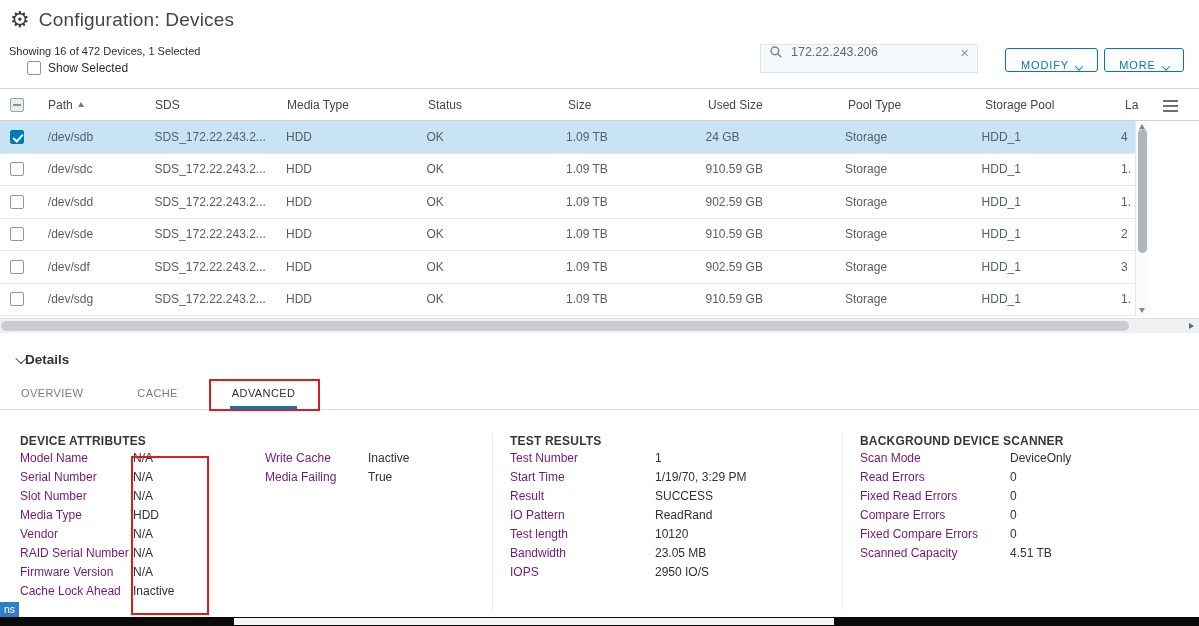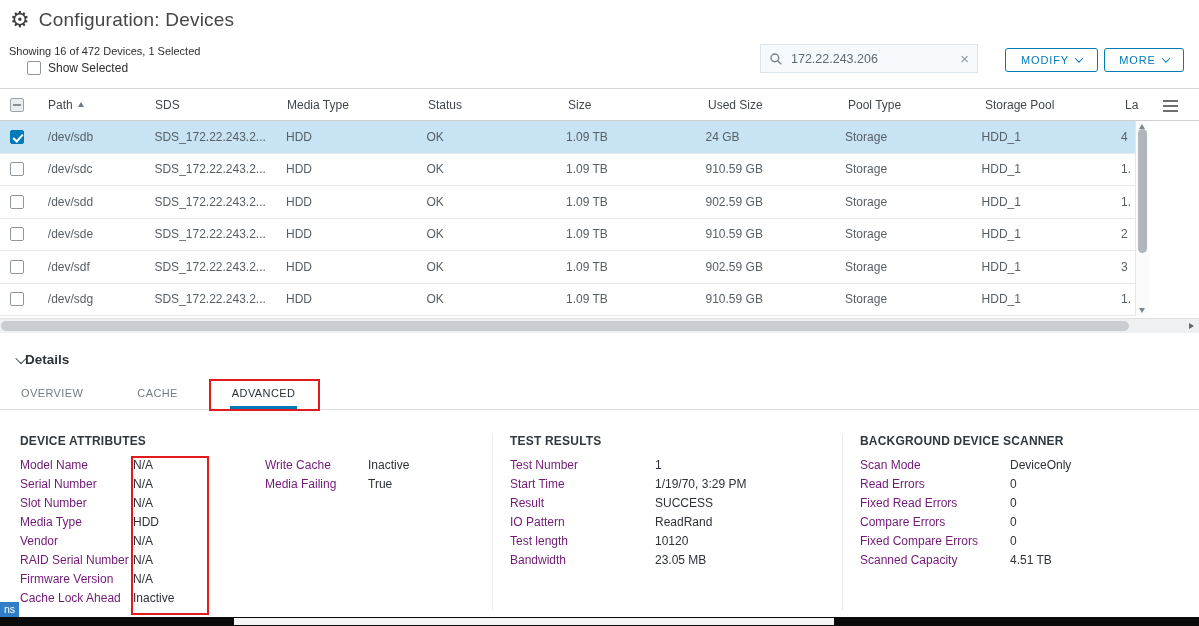--- a/index.html
+++ b/index.html
@@ -14,25 +14,25 @@
   .summary { position:absolute; left:9px; top:45px; font-size:11px; color:#2e2e2e; }
   .show-selected { position:absolute; left:27px; top:61px; display:flex; align-items:center; gap:7px; font-size:12px; color:#2e2e2e; cursor:pointer; }
 
   .cb { width:14px; height:14px; border:1px solid #8f979d; border-radius:2px; background:#fff; position:relative; flex:0 0 auto; cursor:pointer; }
   .cb.checked { background:#0079b8; border-color:#0079b8; }
   .cb.checked::after { content:''; position:absolute; left:4px; top:1px; width:4px; height:8px; border-right:2px solid #fff; border-bottom:2px solid #fff; transform:rotate(42deg); }
   .cb.indeterminate { background:#e9edf0; border-color:#9aa3a9; }
   .cb.indeterminate::after { content:''; position:absolute; left:2px; right:2px; top:5px; height:2px; background:#87919a; }
 
   
-  .search-box { position:absolute; top:44px; right:221px; width:218px; height:29px; background:#f6fafd; border:1px solid #dae5ee; display:flex; align-items:center; padding:0 8px; gap:8px; cursor:text; }
+  .search-box { position:absolute; top:44px; right:221px; width:218px; height:29px; background:#f6fafd; border:1px solid #dae5ee; display:flex; align-items:flex-start; padding:0 8px; gap:8px; cursor:text; }
   .search-text { flex:1; font-size:12.5px; color:#5c6a74; white-space:nowrap; overflow:hidden; }
   .clear-icon { color:#8d979e; font-size:15px; line-height:1; cursor:pointer; }
 
-  .btn { position:absolute; top:48px; height:24px; border:1px solid #0079b8; border-radius:3px; background:#fff; color:#0079b8; font-size:11px; font-weight:500; letter-spacing:.9px; display:flex; align-items:center; justify-content:center; gap:7px; padding:0 10px; font-family:inherit; cursor:pointer; }
+  .btn { position:absolute; top:48px; height:24px; border:1px solid #0079b8; border-radius:3px; background:#fff; color:#0079b8; font-size:11px; font-weight:500; letter-spacing:.9px; display:flex; align-items:flex-end; justify-content:center; gap:7px; padding:0 10px; font-family:inherit; cursor:pointer; }
   .btn-modify { right:101px; width:93px; }
   .btn-more { right:15px; width:80px; }
   .chev { width:6px; height:6px; border-right:1.5px solid #0079b8; border-bottom:1.5px solid #0079b8; transform:rotate(45deg) translate(-1px,-1px); }
 
   
   .table { position:absolute; left:0; top:88px; width:1199px; }
   .thead { height:33px; border-top:1px solid #d6d6d6; border-bottom:1px solid #cfcfcf; display:flex; align-items:center; position:relative; font-size:12px; color:#41474d; }
   .th, .td { white-space:nowrap; overflow:hidden; }
   .th { display:flex; align-items:center; }
   .c-cb { width:48px; display:flex; align-items:center; }
@@ -69,21 +69,21 @@
   .tab-annotation { position:absolute; left:-23px; right:-25px; top:-8px; bottom:-2px; border:2px solid #e11b1b; pointer-events:none; }
 
   .details-body { position:absolute; left:0; top:434px; width:1199px; height:182px; }
   .dsection { position:absolute; top:0; }
   .ds-attrs { left:20px; }
   .ds-test  { left:510px; }
   .ds-scan  { left:860px; }
   .vline { position:absolute; top:0; height:176px; width:1px; background:#ececec; }
   .vl-1 { left:492px; } .vl-2 { left:842px; }
 
-  .section-heading { font-size:12px; font-weight:700; color:#31383e; letter-spacing:.2px; height:14px; line-height:14px; margin-bottom:7px; }
+  .section-heading { font-size:12px; font-weight:700; color:#31383e; letter-spacing:.2px; height:14px; line-height:14px; }
   .cols { display:flex; }
   .col1 { width:245px; }
   .kv-row { display:flex; align-items:center; height:19px; font-size:12px; white-space:nowrap; }
   .kv-label { color:#701a75; }
   .kv-value { color:#2d3238; }
   .col1 .kv-label { width:113px; }
   .col2 .kv-label { width:103px; }
   .ds-test .kv-label { width:145px; }
   .ds-scan .kv-label { width:150px; }
   .values-annotation { position:absolute; left:111px; top:22px; width:78px; height:159px; border:2px solid #e11b1b; pointer-events:none; }
@@ -357,20 +357,24 @@
     <span class="kv-value">ReadRand</span>
   </div>
           <div class="kv-row">
     <span class="kv-label">Test length</span>
     <span class="kv-value">10120</span>
   </div>
           <div class="kv-row">
     <span class="kv-label">Bandwidth</span>
     <span class="kv-value">23.05 MB</span>
   </div>
+          <div class="kv-row">
+    <span class="kv-label">IOPS</span>
+    <span class="kv-value">2950 IO/S</span>
+  </div>
         </div>
     </section>
 
     <section class="dsection ds-scan">
       <div class="section-heading">BACKGROUND DEVICE SCANNER</div>
       <div class="kv-list">
           <div class="kv-row">
     <span class="kv-label">Scan Mode</span>
     <span class="kv-value">DeviceOnly</span>
   </div>

